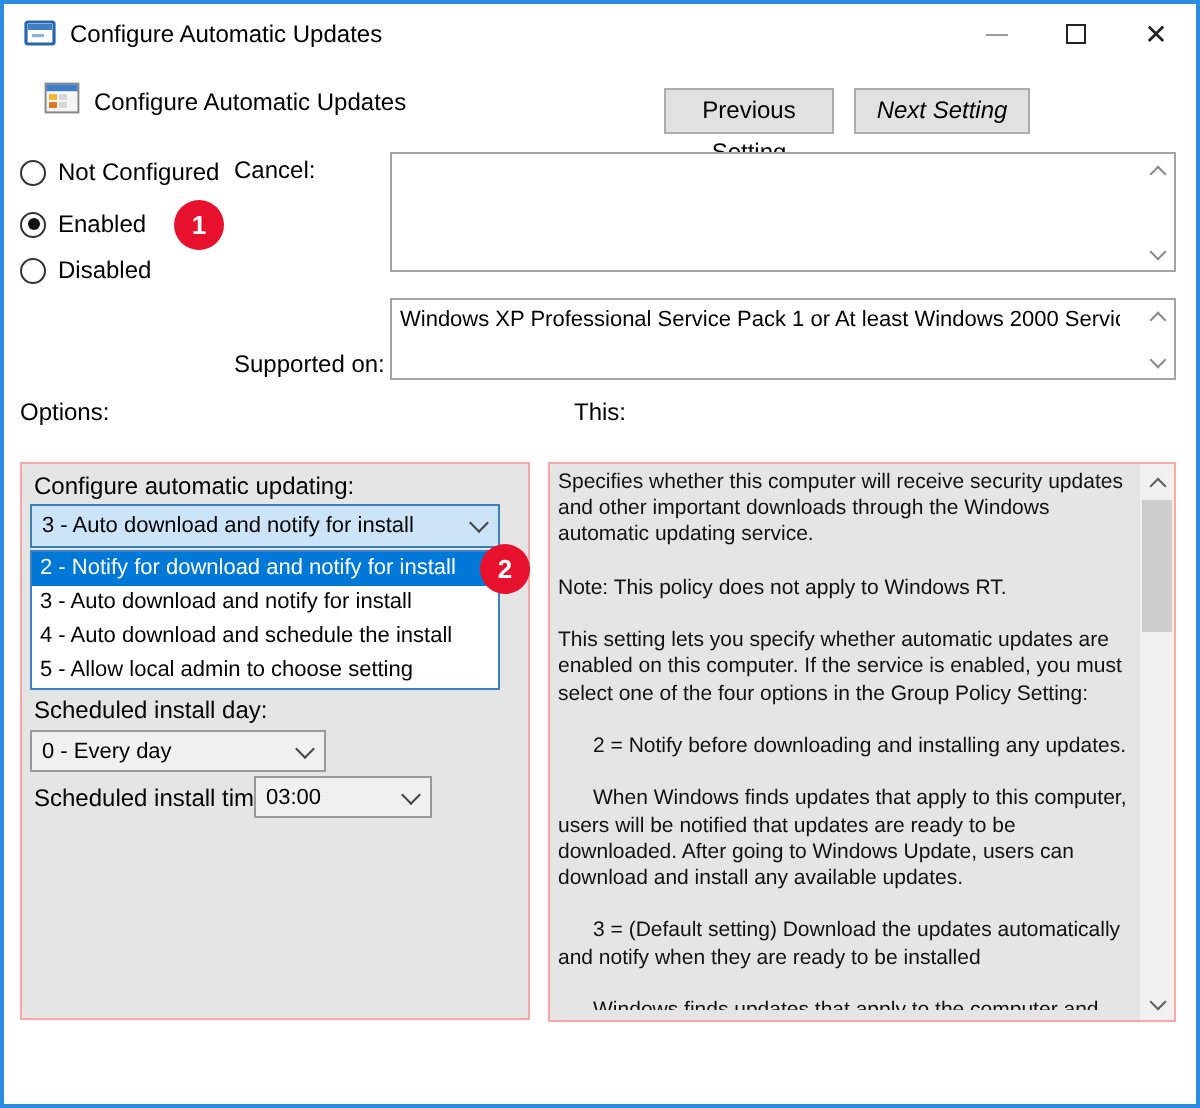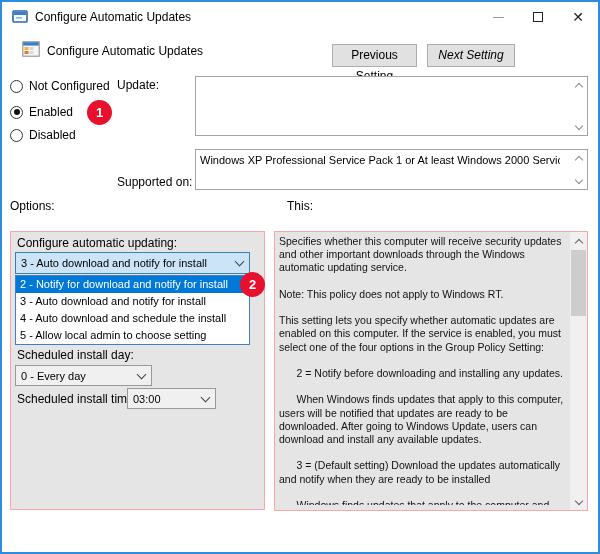--- a/index.html
+++ b/index.html
@@ -127,21 +127,21 @@
         <span class="dot"></span>
       </span>
     <span>Enabled</span>
   </div>
   <div class="radio-row" style="top:126px;">
     <span class="radio"></span>
     <span>Disabled</span>
   </div>
   <div class="badge" style="left:85px; top:98px;">1</div>
 
-  <span class="field-label" style="left:115px; top:76px;">Update:</span>
+  <span class="field-label" style="left:115px; top:76px;">Cancel:</span>
   <div class="text-box" style="left:193px; top:74px; width:393px; height:60px;">
     <span></span>
     <span class="caret up" style="right:3px; top:4px;">
         <i></i>
       </span>
     <span class="caret down" style="right:3px; bottom:4px;">
         <i></i>
       </span>
   </div>
 
@@ -173,21 +173,21 @@
       <div class="row">4 - Auto download and schedule the install</div>
       <div class="row">5 - Allow local admin to choose setting</div>
     </div>
 
     <div class="sliver">
         <span class="l"></span>
         <span class="d"></span>
       </div>
 
     <span class="opt-label" style="top:116px;">Scheduled install day:</span>
-    <div class="combo" style="left:4px; top:133px; width:137px; height:21px;">
+    <div class="combo" style="left:4px; top:133px; width:148px; height:21px;">
       <span>0 - Every day</span>
       <span class="chev"></span>
     </div>
 
     <span class="opt-label" style="top:160px;">Scheduled install time:</span>
     <div class="combo" style="left:116px; top:156px; width:89px; height:21px;">
       <span>03:00</span>
       <span class="chev"></span>
     </div>
   </div>

